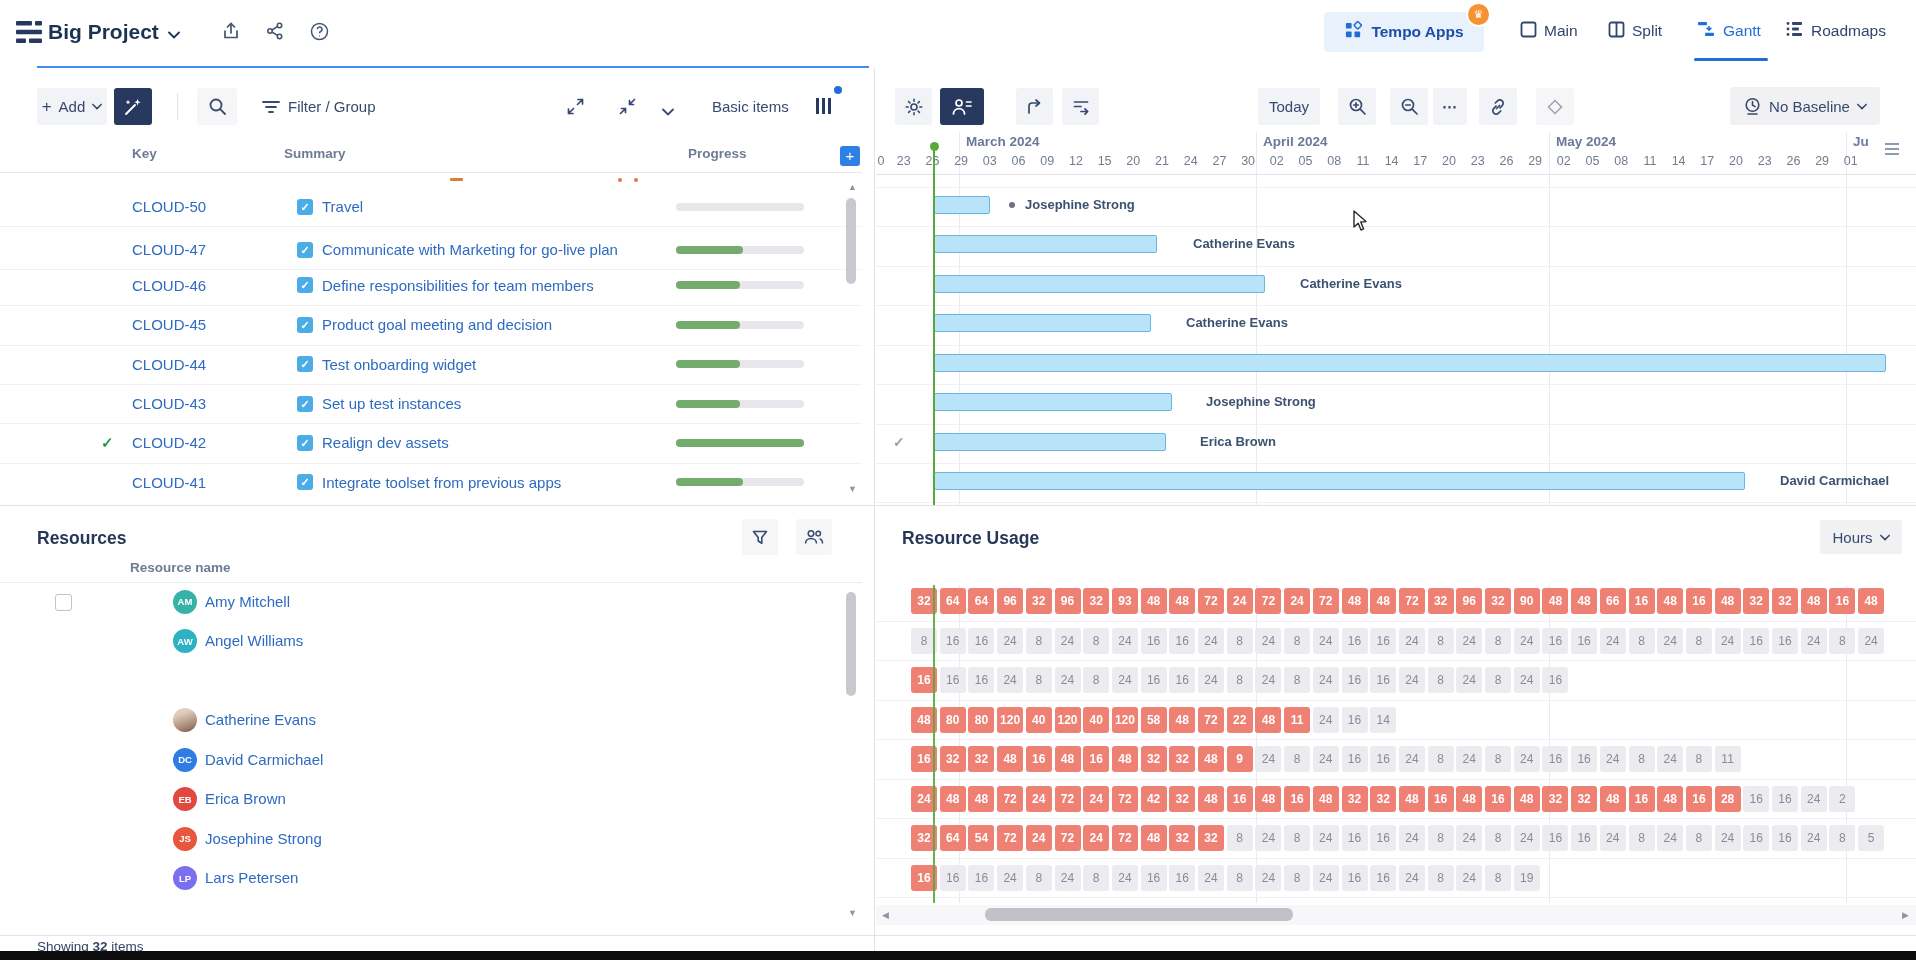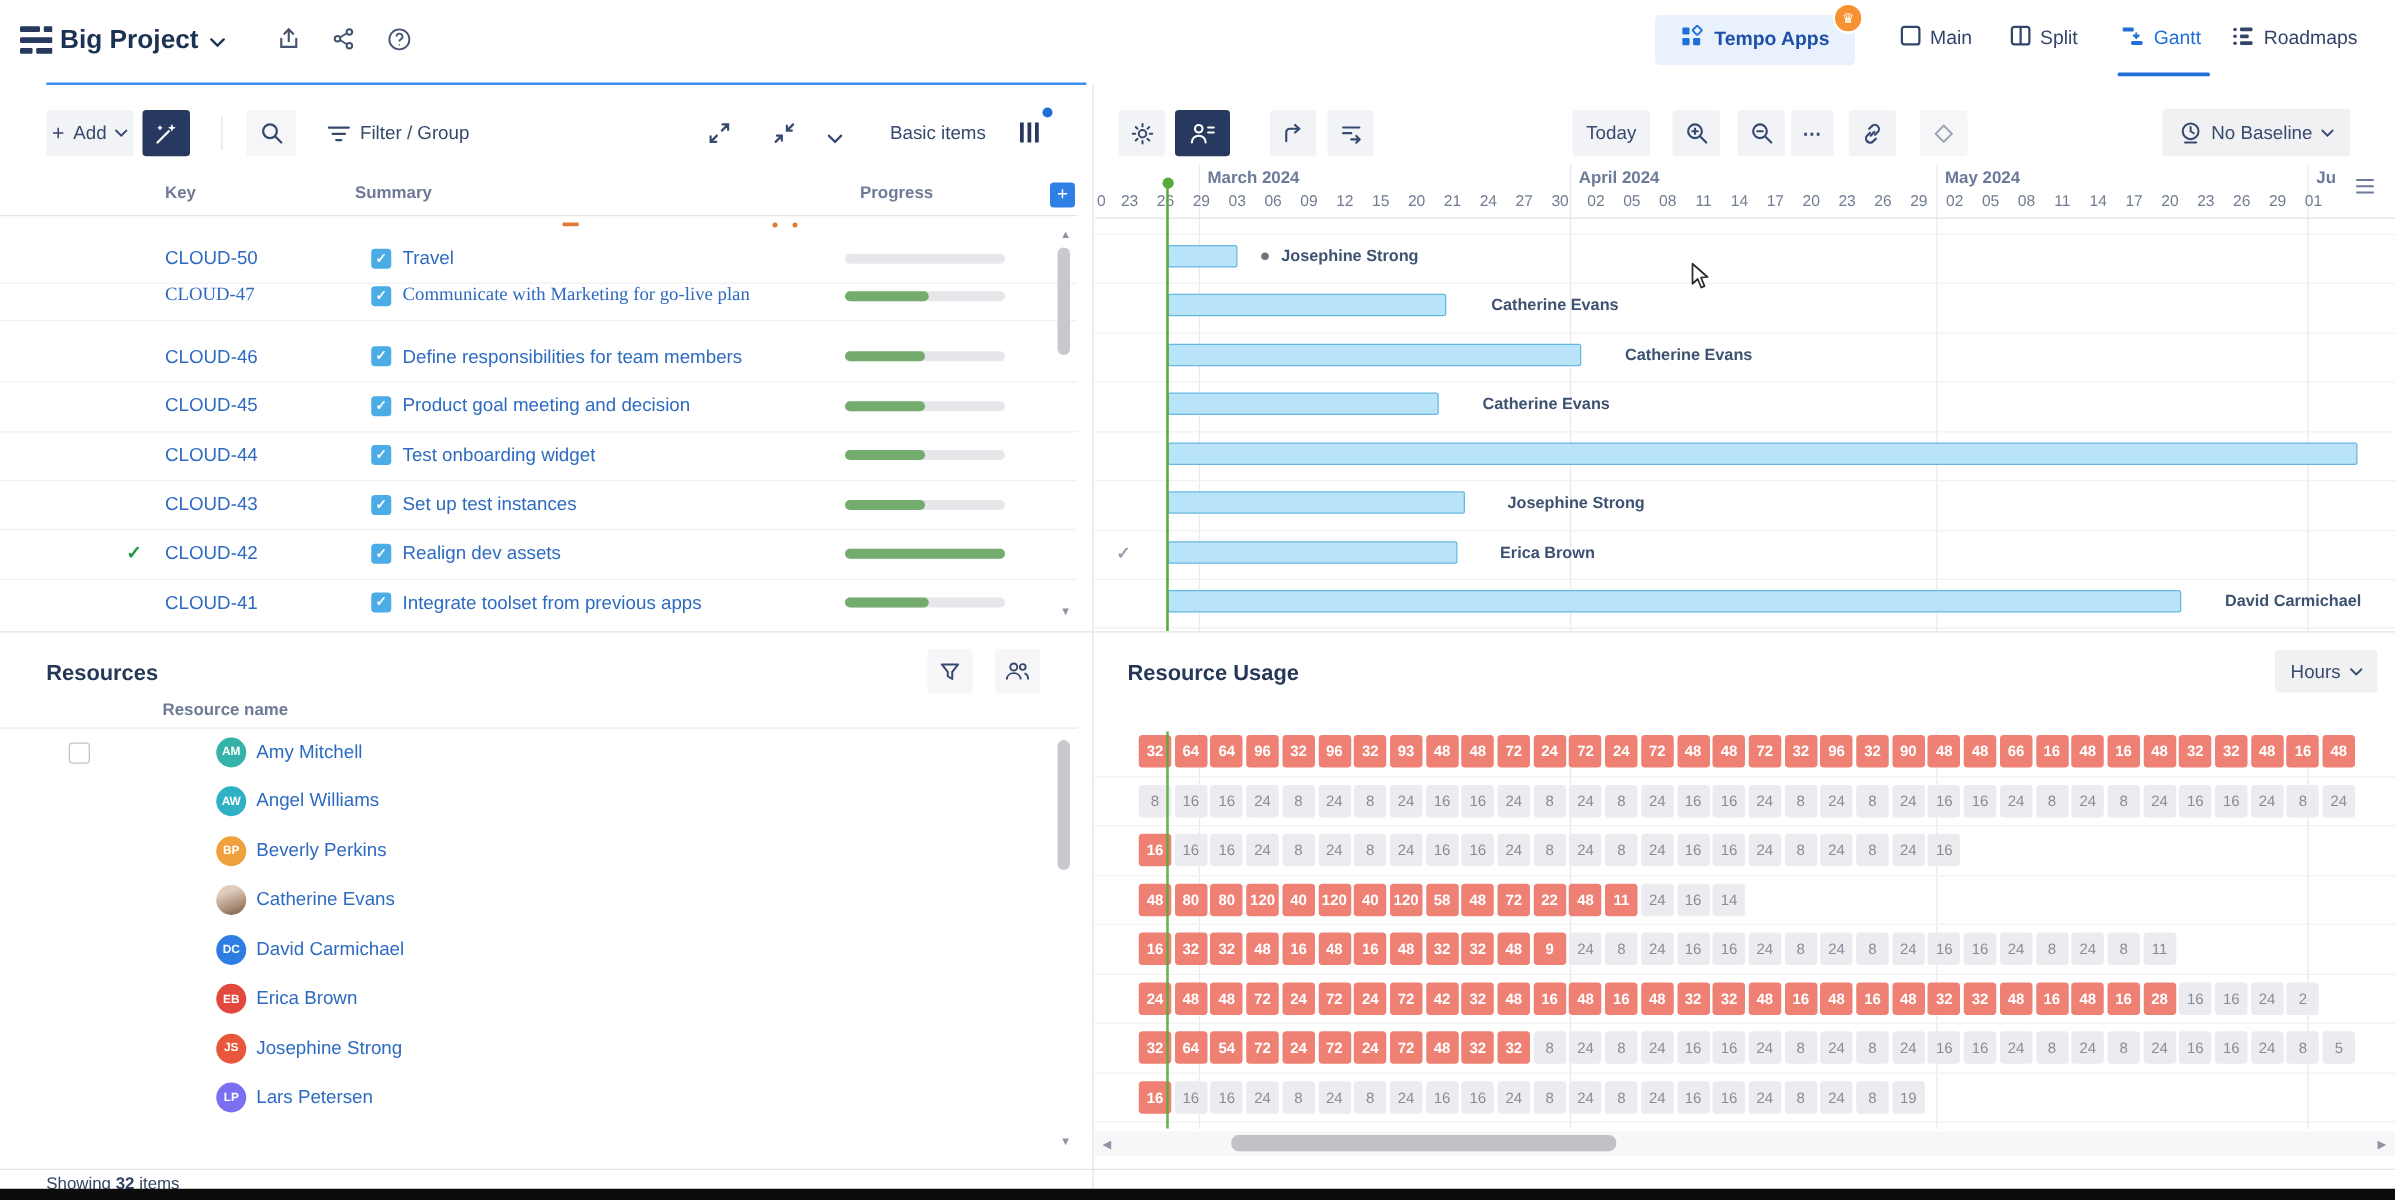--- a/index.html
+++ b/index.html
@@ -219,21 +219,21 @@
 
   <div id="issue-rows">
       <div class="t-row" style="top: 0px;">
         <div class="t-key">CLOUD-50</div>
         <div class="t-cbx">✓</div>
         <div class="t-sum">Travel</div>
         <div class="p-track">
           <div class="p-fill" style="width: 0px;"></div>
         </div>
       </div>
-      <div class="t-row" style="top: 30px; font-family: Liberation Serif, serif;">
+      <div class="t-row" style="top: 43px;">
         <div class="t-key">CLOUD-47</div>
         <div class="t-cbx">✓</div>
         <div class="t-sum">Communicate with Marketing for go-live plan</div>
         <div class="p-track">
           <div class="p-fill" style="width: 66.56px;"></div>
         </div>
       </div>
       <div class="t-row" style="top: 78.8px;">
         <div class="t-key">CLOUD-46</div>
         <div class="t-cbx">✓</div>
@@ -311,24 +311,20 @@
 
   <div id="resources-rows">
       <div class="r-row" style="top: -3.5px;">
         <div class="r-cb"></div>
         <div class="r-av" style="background: rgb(54, 179, 168);">AM</div>
         <div class="r-name">Amy Mitchell</div>
       </div>
       <div class="r-row" style="top: 36px;">
         <div class="r-av" style="background: rgb(47, 177, 196);">AW</div>
         <div class="r-name">Angel Williams</div>
-      </div>
-      <div class="r-row" style="top: 75.5px;">
-        <div class="r-av" style="background: rgb(240, 160, 60);">BP</div>
-        <div class="r-name">Beverly Perkins</div>
       </div>
       <div class="r-row" style="top: 115px;">
         <div class="r-av" style="background: linear-gradient(160deg, rgb(224, 205, 189) 25%, rgb(169, 138, 116) 70%, rgb(110, 84, 70));"></div>
         <div class="r-name">Catherine Evans</div>
       </div>
       <div class="r-row" style="top: 154.5px;">
         <div class="r-av" style="background: rgb(46, 125, 227);">DC</div>
         <div class="r-name">David Carmichael</div>
       </div>
       <div class="r-row" style="top: 194px;">

